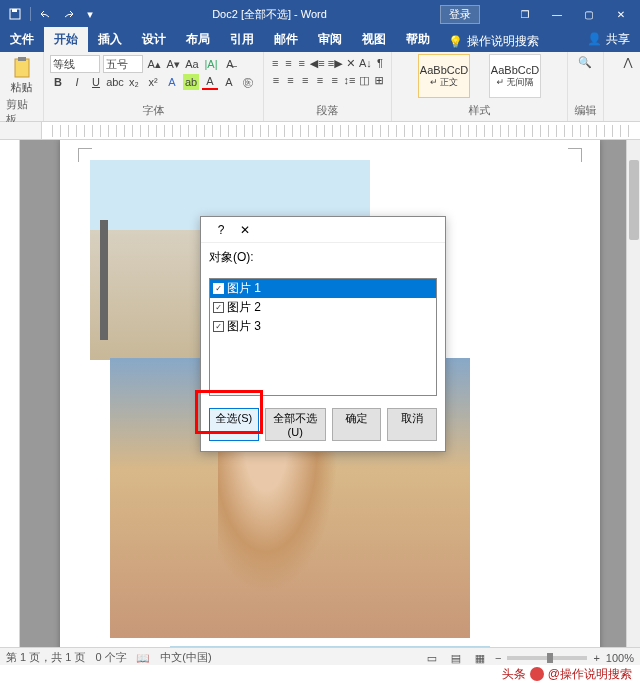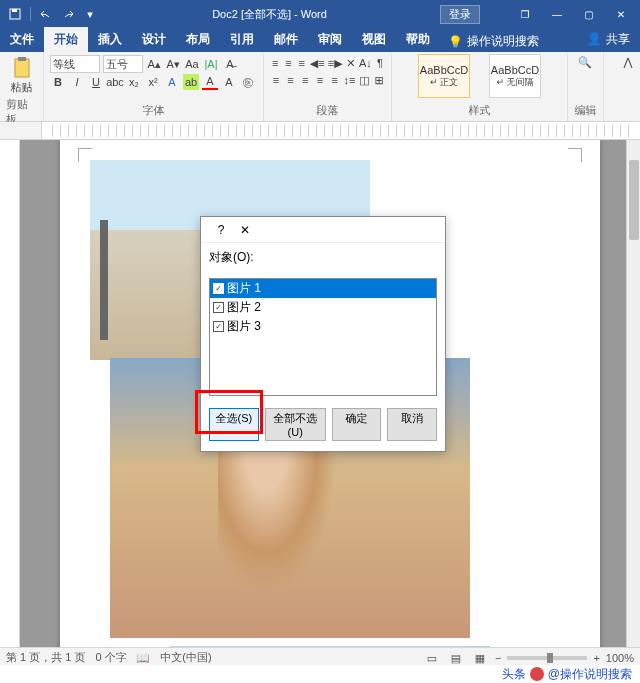--- a/index.html
+++ b/index.html
@@ -78,21 +78,21 @@
 .highlight-box { position: absolute; border: 3px solid #ff0000; pointer-events: none; }
 
 
 .status-bar { position: absolute; bottom: 18px; left: 0; right: 0; height: 18px; background: #f3f3f3; border-top: 1px solid #d4d4d4; display: flex; align-items: flex-end; font-size: 11px; color: #555; padding: 0 6px; gap: 10px; }
 .status-right { margin-left: auto; display: flex; align-items: center; gap: 6px; }
 .view-btn { width: 18px; height: 14px; border: 1px solid transparent; display: flex; align-items: center; justify-content: center; }
 .zoom-slider { width: 80px; height: 4px; background: #ccc; position: relative; }
 .zoom-slider .handle { position: absolute; left: 50%; top: -3px; width: 6px; height: 10px; background: #888; }
 
 
-.watermark { position: absolute; bottom: 0; left: 0; right: 0; height: 18px; background: #fff; display: flex; align-items: center; justify-content: flex-end; padding-right: 8px; font-size: 12px; color: #1d4ed8; gap: 4px; }
+.watermark { position: absolute; bottom: 0; left: 0; right: 0; height: 18px; background: #fff; display: flex; align-items: center; justify-content: flex-end; padding-right: 8px; font-size: 12px; color: #b91c1c; gap: 4px; }
 .wm-avatar { width: 14px; height: 14px; border-radius: 50%; background: #d44; }
 
 svg { display: block; }
 </style>
 </head>
 <body>
 
 <div class="title-bar">
   <div class="qat">
     <div class="qat-btn">

